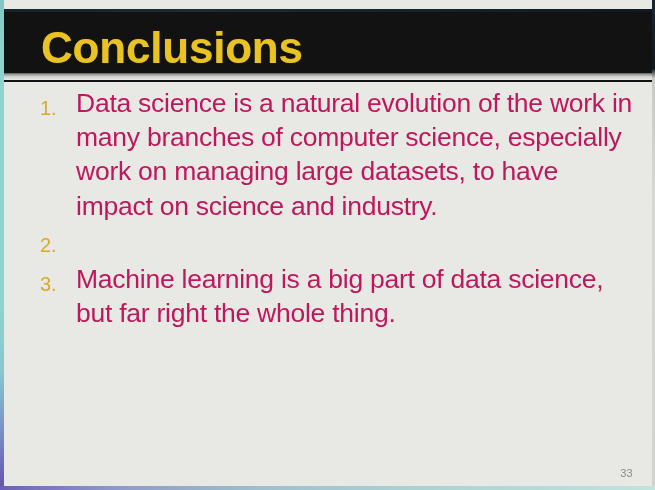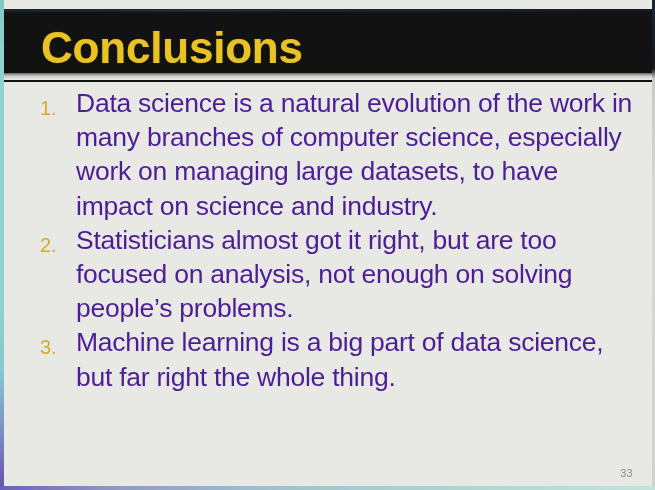--- a/index.html
+++ b/index.html
@@ -121,21 +121,21 @@
     font-size: 20px;
     color: #d8aa2c;
     line-height: 34px;
     text-align: left;
     padding-top: 5px;
     white-space: nowrap;
   }
   .bullet-text {
     flex: 1 1 auto;
     font-size: 26.5px;
-    color: #4c1d95;
+    color: #be185d;
     line-height: 34.2px;
     letter-spacing: -0.25px;
     max-width: 560px;
     word-spacing: 0px;
   }
 
   
   #page-number {
     position: absolute;
     right: 22px;
@@ -160,21 +160,20 @@
 
   <div id="body">
 
     <div class="bullet-row">
       <div class="bullet-number">1.</div>
       <div class="bullet-text">Data science is a natural evolution of the work in many branches of computer science, especially work on managing large datasets, to have impact on science and industry.</div>
     </div>
 
     <div class="bullet-row">
       <div class="bullet-number">2.</div>
-      <div class="bullet-text">Statisticians almost got it right, but are too focused on analysis, not enough on solving people’s problems.</div>
     </div>
 
     <div class="bullet-row">
       <div class="bullet-number">3.</div>
       <div class="bullet-text">Machine learning is a big part of data science, but far right the whole thing.</div>
     </div>
 
   </div>
 
   <div id="page-number">33</div>

